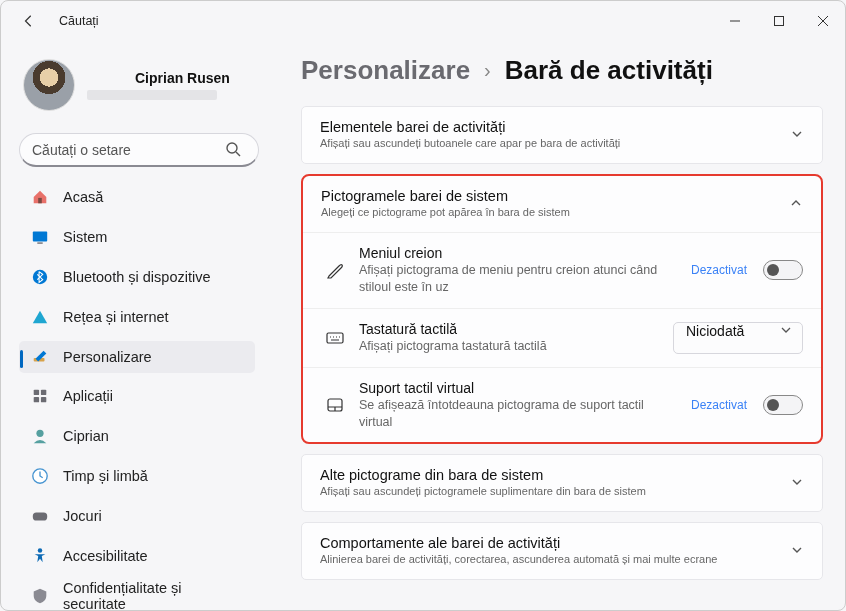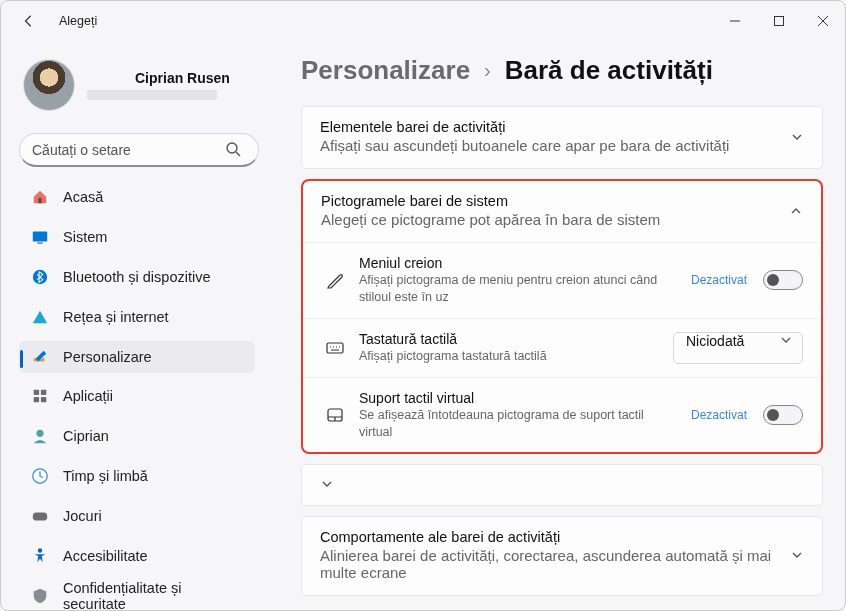--- a/index.html
+++ b/index.html
@@ -34,21 +34,21 @@
   .main { flex:1; padding: 14px 22px 0 30px; overflow-y:auto; }
   .breadcrumb { display:flex; align-items:center; gap:14px; margin-bottom: 20px; }
   .bc-parent { font-size:26px; font-weight:600; color:#6a6a70; }
   .bc-sep { font-size:20px; color:#888; }
   .bc-current { font-size:26px; font-weight:600; color:#111; }
 
   .card { background:#fdfdfe; border:1px solid #e6e6ea; border-radius:5px; margin-bottom:10px; }
   .card-head { padding: 12px 18px 14px 18px; display:flex; align-items:center; }
   .card-head-text { flex:1; }
   .card-title { font-size:14.5px; color:#111; }
-  .card-sub { font-size:15px; color:#666; margin-top:2px; }
+  .card-sub { font-size:11px; color:#666; margin-top:2px; }
   .chev { width:14px; height:14px; color:#555; }
 
   .card.highlight { border: 2.5px solid #e63a2e; border-radius:8px; }
 
   .row { display:flex; align-items:center; padding: 12px 18px 12px 56px; gap:16px; border-top:1px solid #eee; position:relative; }
   .row-icon { position:absolute; left:22px; top:50%; transform:translateY(-50%); width:20px; height:20px; color:#333; display:flex; align-items:center; justify-content:center;}
   .row-text { flex:1; }
   .row-title { font-size:14px; color:#111; }
   .row-sub { font-size:12.5px; color:#666; margin-top:1px; line-height:1.35; max-width:310px; }
   .row-status { font-size:12px; color:#3b82f6; }
@@ -72,21 +72,21 @@
 </style>
 </head>
 <body>
 
 <div class="titlebar">
   <div class="back-btn">
     <svg width="14" height="14" viewBox="0 0 16 16">
         <path d="M10 2 L4 8 L10 14" stroke="#333" stroke-width="1.4" fill="none"></path>
       </svg>
   </div>
-  <div class="titlebar-title">Alegeți</div>
+  <div class="titlebar-title">Căutați</div>
   <div class="win-controls">
     <div class="win-btn">
         <svg viewBox="0 0 12 12">
           <path d="M1 6 H11" stroke="#333" stroke-width="1"></path>
         </svg>
       </div>
     <div class="win-btn">
         <svg viewBox="0 0 12 12">
           <rect x="1.5" y="1.5" width="9" height="9" stroke="#333" stroke-width="1" fill="none"></rect>
         </svg>
@@ -295,20 +295,24 @@
           <div class="row-title">Suport tactil virtual</div>
           <div class="row-sub">Se afișează întotdeauna pictograma de suport tactil virtual</div>
         </div>
         <span class="row-status">Dezactivat</span>
         <div class="toggle"></div>
       </div>
     </div>
 
     <div class="card">
       <div class="card-head">
+        <div class="card-head-text">
+          <div class="card-title">Alte pictograme din bara de sistem</div>
+          <div class="card-sub">Afișați sau ascundeți pictogramele suplimentare din bara de sistem</div>
+        </div>
         <span class="chev"><svg viewBox="0 0 14 14">
               <path d="M3 5 L7 9 L11 5" stroke="#555" stroke-width="1.4" fill="none"></path>
             </svg></span>
       </div>
     </div>
 
     <div class="card">
       <div class="card-head">
         <div class="card-head-text">
           <div class="card-title">Comportamente ale barei de activități</div>

